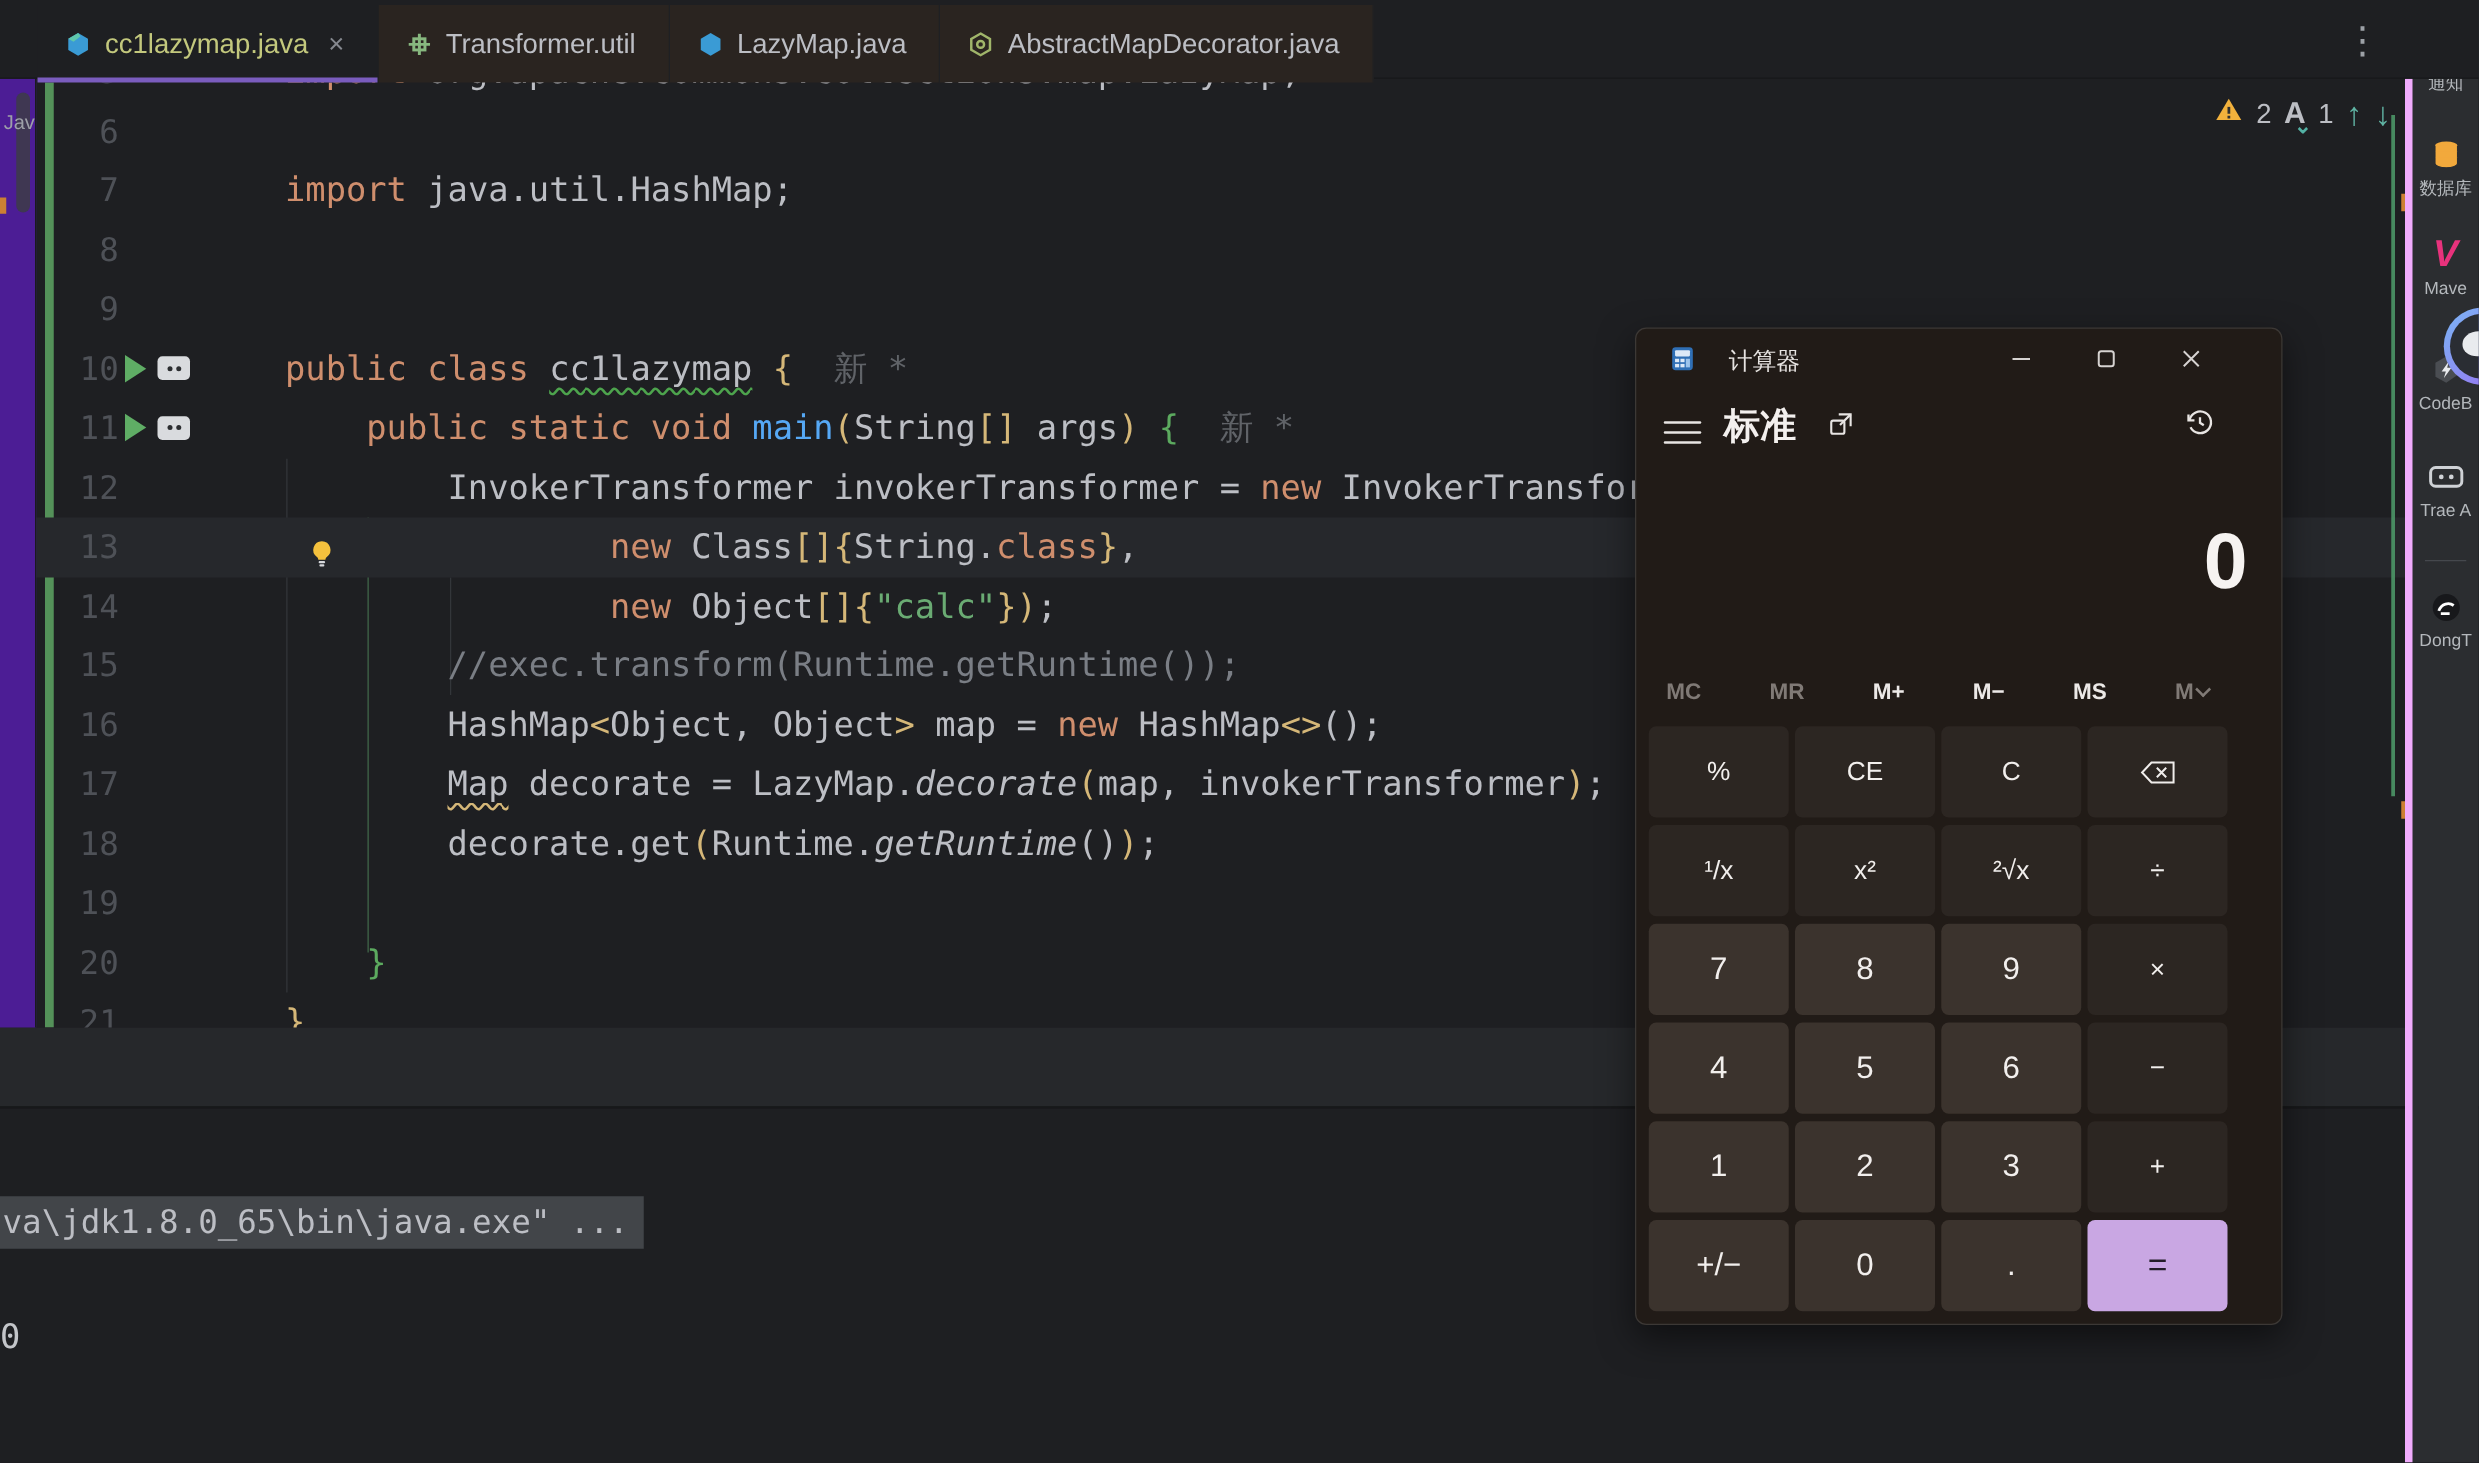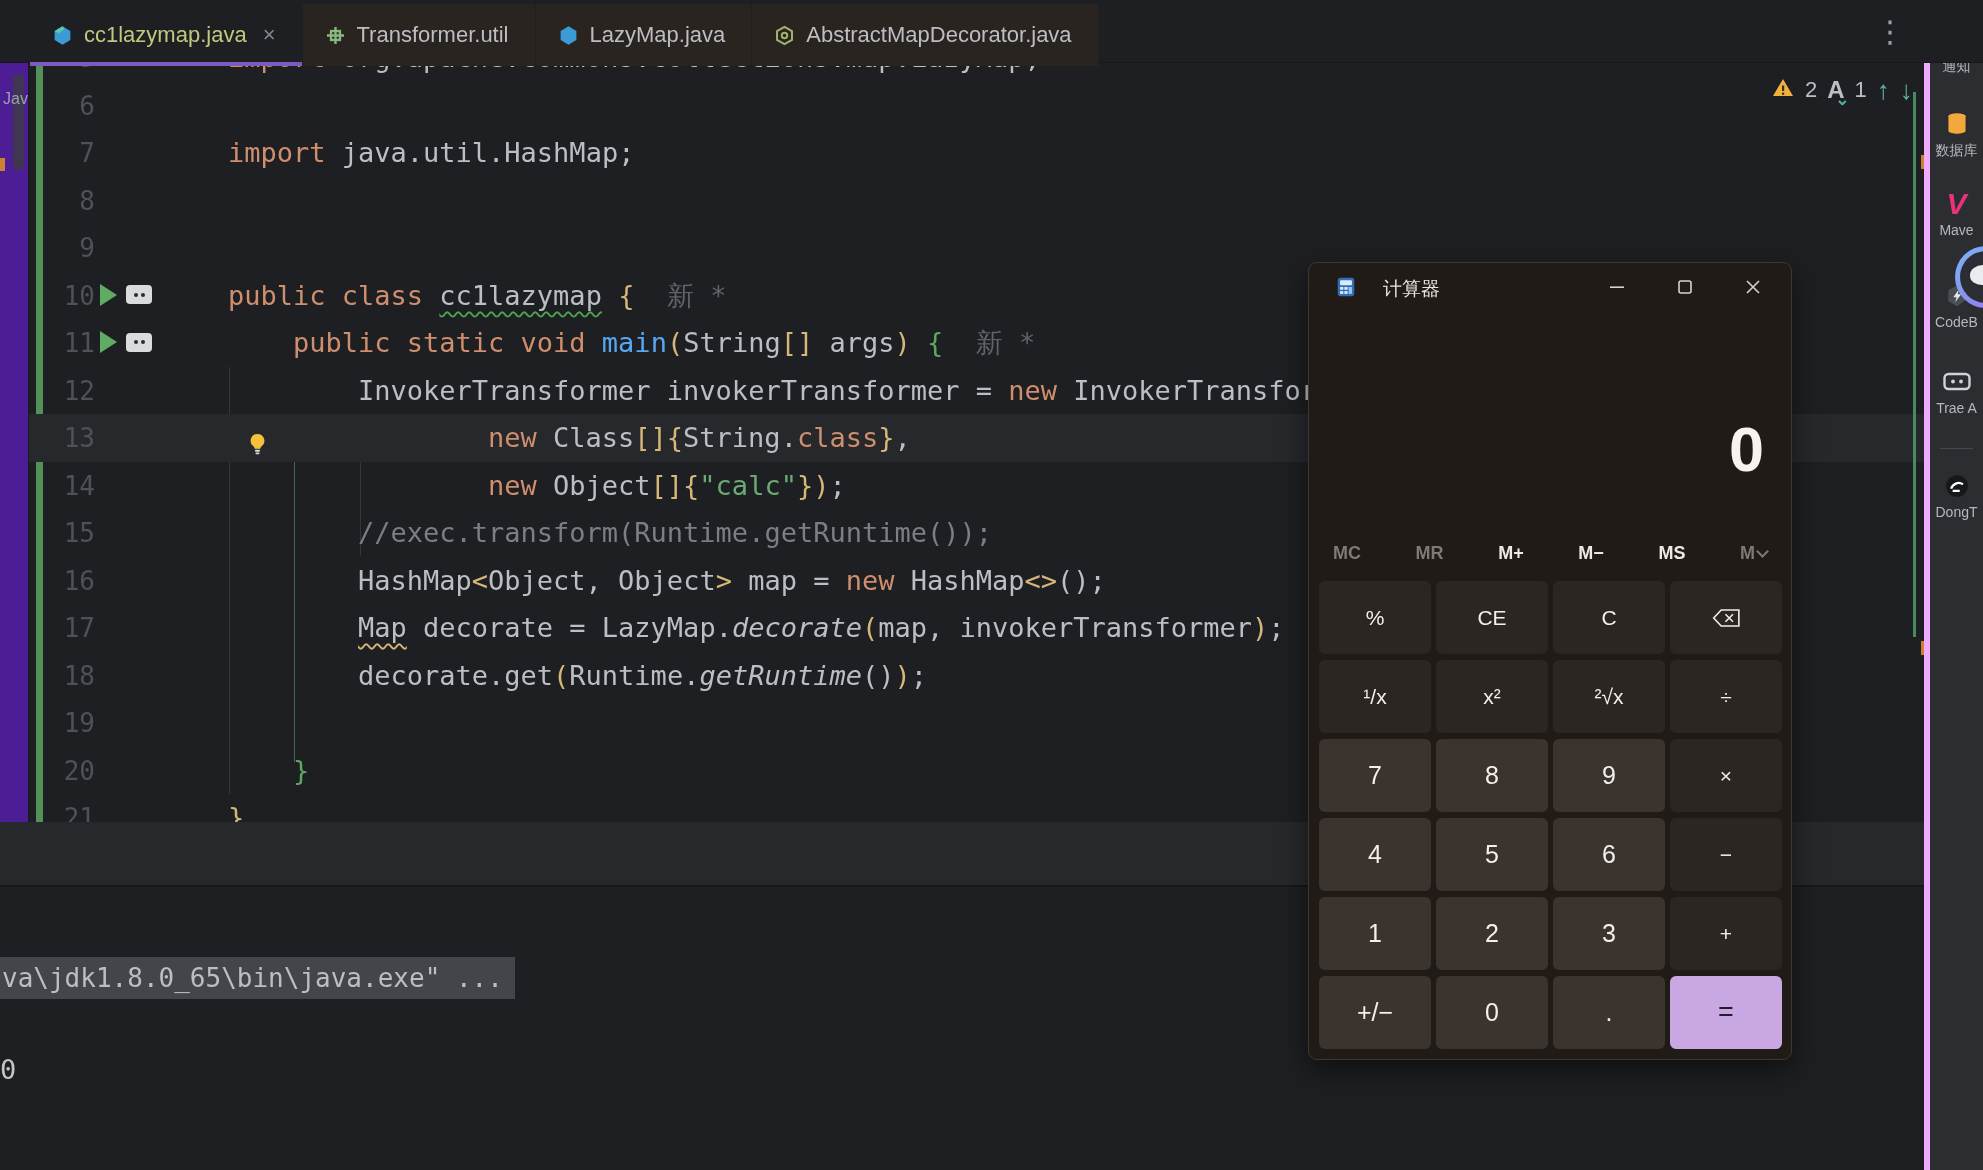--- a/index.html
+++ b/index.html
@@ -63,21 +63,21 @@
   .sb-item{position:absolute;left:0;width:53px;text-align:center;cursor:pointer;}
   .sb-item .sb-ic{display:flex;justify-content:center;align-items:center;height:28px;}
   .sb-item .sb-label{margin-top:4px;font-size:14px;color:#b4b8bc;white-space:nowrap;overflow:hidden;}
   .sb-divider{position:absolute;left:10px;width:33px;height:1px;background:#45484d;}
   .maven-v{color:#e8327c;font-size:30px;font-weight:bold;font-style:italic;line-height:1;}
   .avatar{position:absolute;right:-34px;top:246px;width:62px;height:62px;border-radius:50%;
     background:linear-gradient(135deg,#7ab6f5,#9a6cf0);z-index:7;display:flex;align-items:center;justify-content:center;}
   .avatar .inner{width:52px;height:52px;border-radius:50%;background:#2a2d33;position:relative;overflow:hidden;}
   .avatar .inner::after{content:"";position:absolute;left:10px;top:14px;width:26px;height:20px;border-radius:50% 50% 45% 45%;background:#e9ebee;}
   
-  .calc{position:absolute;left:1308px;top:262px;width:482px;height:796px;background:#211b17;border:1px solid #3c3835;border-radius:9px;box-shadow:0 10px 28px rgba(0,0,0,.5);z-index:10;color:#f0edeb;}
+  .calc{position:absolute;left:1308px;top:262px;width:482px;height:796px;background:#211b17;border:1px solid #3c3835;border-radius:9px;box-shadow:0 10px 28px rgba(0,0,0,.5);z-index:10;color:#f0edeb;padding-left:34px;}
   .calc-titlebar{position:absolute;left:0;top:0;width:100%;height:48px;}
   .calc-appicon{position:absolute;left:26px;top:13px;}
   .calc-title{position:absolute;left:74px;top:13px;font-size:19px;color:#e6e3e1;}
   .calc-ctrl{position:absolute;top:4px;width:46px;height:40px;display:flex;align-items:center;justify-content:center;cursor:pointer;}
   .calc-min{left:285px;} .calc-max{left:353px;} .calc-close{left:421px;}
   .calc-nav{position:absolute;left:0;top:56px;width:100%;height:50px;}
   .hamburger{position:absolute;left:22px;top:12px;width:30px;height:26px;cursor:pointer;}
   .hamburger i{display:block;height:2.5px;background:#e8e5e3;margin:5.5px 0;border-radius:2px;}
   .calc-mode{position:absolute;left:70px;top:2px;font-size:29px;font-weight:bold;color:#f3f0ee;}
   .pin-icon{position:absolute;left:152px;top:8px;cursor:pointer;}
@@ -287,20 +287,42 @@
         <svg width="18" height="18" viewBox="0 0 18 18">
           <rect x="3" y="3" width="12" height="12" rx="2" fill="none" stroke="#d6d3d1" stroke-width="1.6"></rect>
         </svg>
       </span>
     <span class="calc-ctrl calc-close">
         <svg width="18" height="18" viewBox="0 0 18 18">
           <path d="M3 3l12 12M15 3L3 15" stroke="#d6d3d1" stroke-width="1.6"></path>
         </svg>
       </span>
   </div>
+  <div class="calc-nav">
+    <span class="hamburger">
+        <i></i>
+        <i></i>
+        <i></i>
+      </span>
+    <span class="calc-mode">标准</span>
+    <span class="pin-icon">
+      <svg width="24" height="24" viewBox="0 0 24 24" fill="none" stroke="#e8e5e3" stroke-width="1.7">
+          <path d="M10 4.5h9.5V14"></path>
+          <path d="M19.5 4.5L11 13"></path>
+          <rect x="4" y="9.5" width="10.5" height="10.5" rx="1.5"></rect>
+        </svg>
+    </span>
+    <span class="history-icon">
+      <svg width="26" height="26" viewBox="0 0 24 24" fill="none" stroke="#e8e5e3" stroke-width="1.7">
+          <path d="M4.3 10.2A8 8 0 1 1 5 15.5"></path>
+          <path d="M3.5 6v4.4h4.4"></path>
+          <path d="M12 8.2v4l2.8 1.8"></path>
+        </svg>
+    </span>
+  </div>
   <div class="calc-display">0</div>
   <div class="calc-memrow" id="memrow">
       <span class="mem disabled">MC</span>
       <span class="mem disabled">MR</span>
       <span class="mem">M+</span>
       <span class="mem">M−</span>
       <span class="mem">MS</span>
       <span class="mem disabled">M<span class="mchev"></span></span>
     </div>
   <div class="calc-grid" id="calcgrid">

